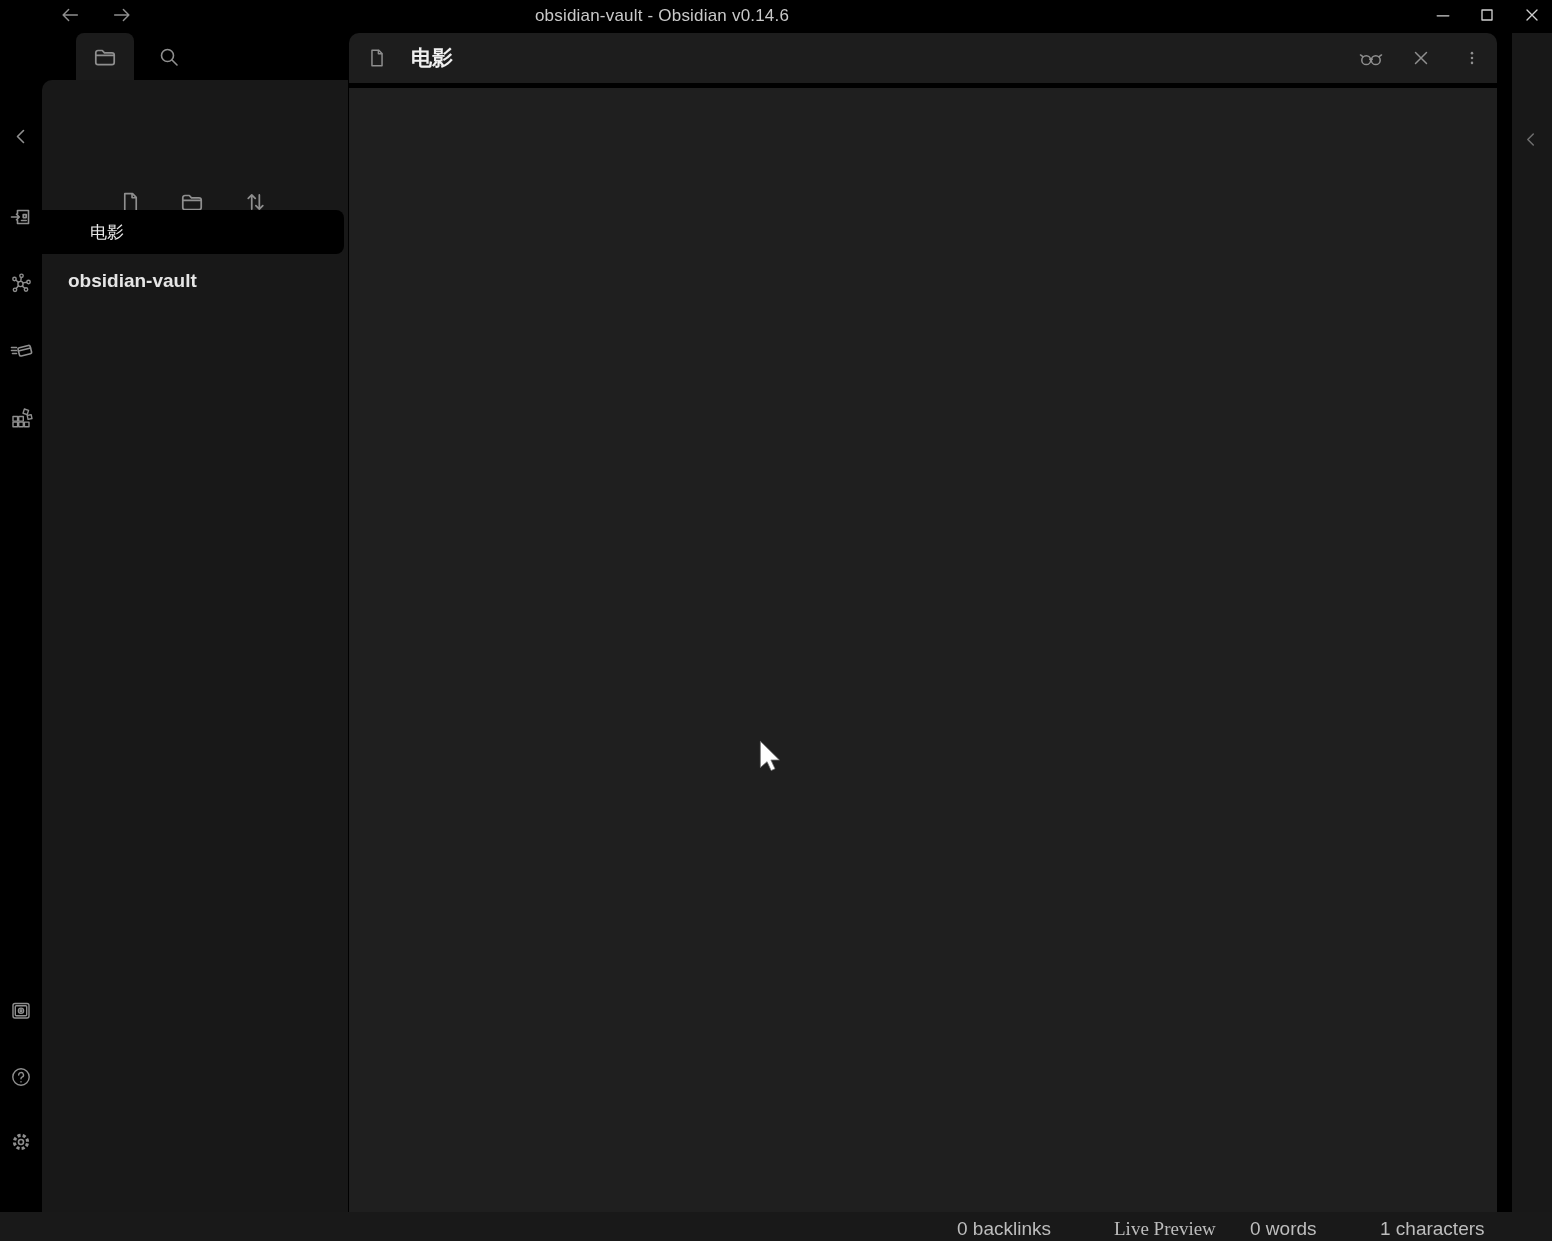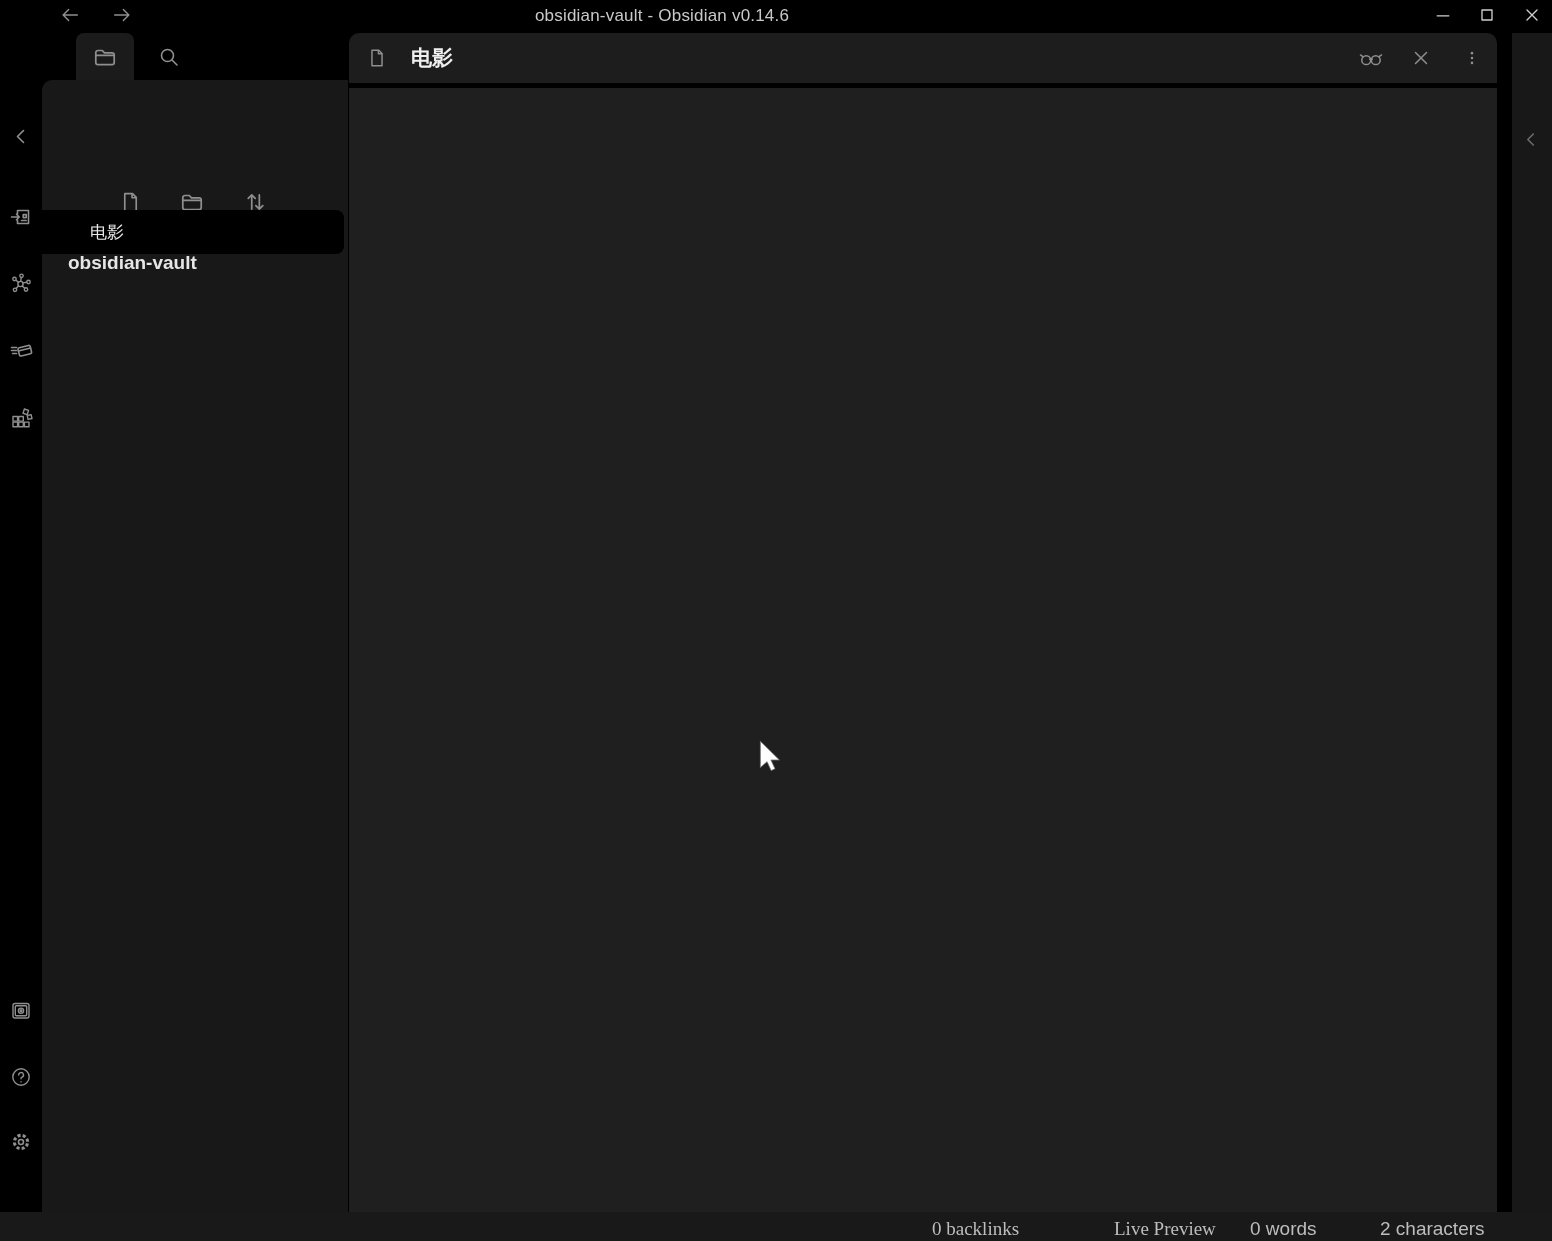--- a/index.html
+++ b/index.html
@@ -21,21 +21,21 @@
 
   
   .ribbon{left:0;top:30px;width:42px;height:1182px;background:#000;}
   .ribbon-btn{left:9px;width:24px;height:24px;display:flex;align-items:center;justify-content:center;}
 
   
   .side-tab{top:33px;width:58px;height:47px;border-radius:8px 8px 0 0;display:flex;align-items:center;justify-content:center;}
   .side-tab.active{background:#1b1b1b;}
   .sidebar-panel{left:42px;top:80px;width:306px;height:1132px;background:#181818;border-radius:10px 0 0 0;}
   .side-action{top:109px;width:26px;height:26px;display:flex;align-items:center;justify-content:center;}
-  .vault-title{left:26px;top:172px;font-size:19px;font-weight:600;color:#e6e6e6;}
+  .vault-title{left:26px;top:190px;font-size:19px;font-weight:600;color:#e6e6e6;}
   .file-row{left:0;top:130px;width:302px;height:44px;background:#000;border-radius:0 8px 8px 0;
     display:flex;align-items:center;}
   .file-row-label{margin-left:48px;font-size:17px;color:#e8e8e8;}
 
   
   .tab-header{left:349px;top:33px;width:1148px;height:50px;background:#1d1d1d;border-radius:10px 10px 0 0;}
   .tab-doc-icon{left:17px;top:14px;}
   .tab-title{left:62px;top:0;height:50px;line-height:50px;font-size:21px;font-weight:700;color:#f0f0f0;}
   .hdr-btn{top:12px;width:26px;height:26px;display:flex;align-items:center;justify-content:center;}
 
@@ -279,23 +279,23 @@
   <div class="abs right-collapse">
     <span>
       <svg width="22" height="22" viewBox="0 0 24 24" class="icon-stroke" style="stroke:#6f6f6f;">
           <path d="M14.5 6.5l-6 6 6 6"></path>
         </svg>
     </span>
   </div>
 </div>
 
 <div class="abs statusbar">
-  <span class="abs status-item" style="left:932px;font-family:Liberation Serif, serif;">0 backlinks</span>
+  <span class="abs status-item" style="left:957px;">0 backlinks</span>
   <span class="abs status-item" style="left:1114px;font-family:Liberation Serif, serif;">Live Preview</span>
   <span class="abs status-item" style="left:1250px;">0 words</span>
-  <span class="abs status-item" style="left:1380px;">2 characters</span>
+  <span class="abs status-item" style="left:1380px;">1 characters</span>
 </div>
 
 <div class="abs cursor">
   <svg width="26" height="32" viewBox="0 0 17 25">
     <path d="M1 1v20.5l5.2-4.6 3.2 7 3-1.4-3.2-6.9h6.6z" fill="#ffffff" stroke="#7a7a7a" stroke-width="0.6"></path>
   </svg>
 </div>
 
 </body></html>

